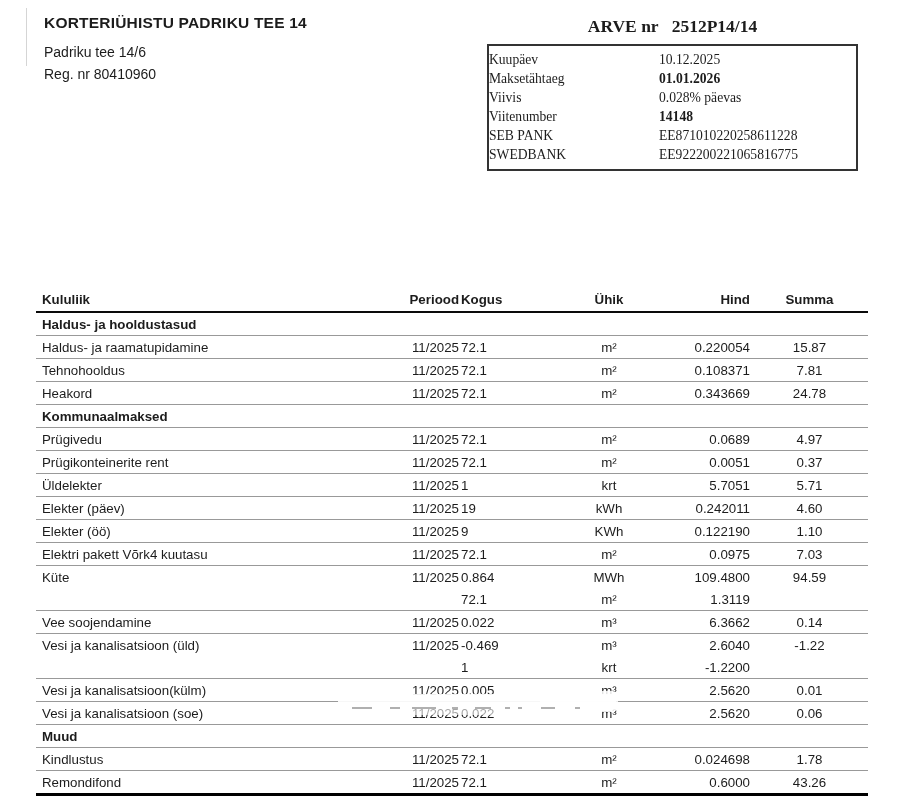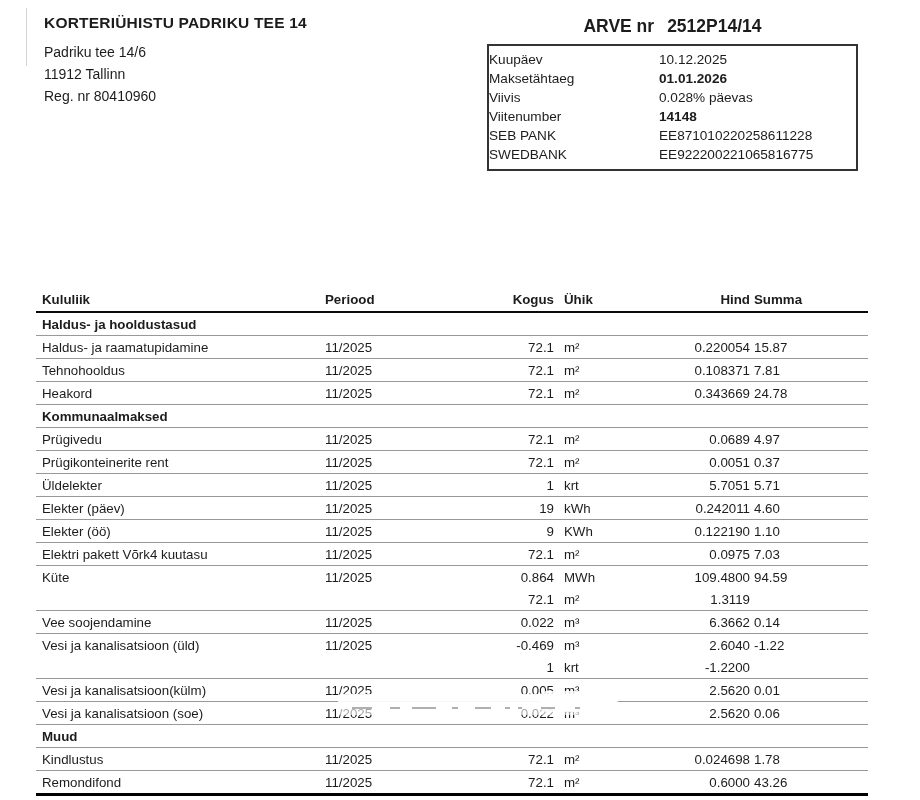--- a/index.html
+++ b/index.html
@@ -9,43 +9,43 @@
     color:#1c1c1c;position:relative;overflow:hidden;
   }
   .page{position:absolute;left:0;top:0;width:920px;height:800px;}
 
   
   .seller{position:absolute;left:44px;top:14px;}
   .seller-name{font-weight:bold;font-size:15.5px;letter-spacing:.2px;margin-bottom:9px;}
   .seller-line{font-size:14px;line-height:22px;}
 
   
-  .invoice{position:absolute;left:487px;top:16px;width:371px;}
+  .invoice{position:absolute;left:487px;top:16px;width:371px;font-family:Liberation Serif, serif;}
   .invoice-title{display:flex;justify-content:center;align-items:baseline;gap:13px;
     font-weight:bold;font-size:17.5px;margin-bottom:7px;}
   .invoice-box{border:2px solid #333;padding:4px 0 5px 0;}
   .invoice-row{display:flex;font-size:13.6px;line-height:19px;}
   .invoice-label{width:160px;text-align:left;flex:0 0 160px;}
   .invoice-value{padding-left:10px;}
   .bold{font-weight:bold;}
 
   
   .costs-table{position:absolute;left:36px;top:288px;width:832px;
     border-collapse:collapse;table-layout:fixed;font-size:13.3px;}
   .costs-table th{font-weight:bold;height:21px;vertical-align:middle;}
   .costs-table thead tr{border-bottom:2px solid #0a0a0a;}
   .costs-table tbody tr{border-bottom:1px solid #999;}
   .costs-table tbody tr.no-border{border-bottom:none;}
   .costs-table td{height:20px;vertical-align:middle;overflow:hidden;white-space:nowrap;}
   .c-name{text-align:left;padding-left:6px;}
-  .c-period{text-align:left;padding-left:4px;}
-  .c-qty{text-align:right;padding-right:4px;}
-  .c-unit{text-align:left;padding-left:6px;margin-left:8px;}
+  .c-period{text-align:right;padding-left:4px;}
+  .c-qty{text-align:left;padding-right:4px;}
+  .c-unit{text-align:center;padding-left:6px;margin-left:8px;}
   .c-price{text-align:right;padding-right:3px;margin-top:8px;}
-  .c-sum{text-align:left;padding-right:3px;}
+  .c-sum{text-align:center;padding-right:3px;}
   .section{font-weight:bold;}
   .costs-table tfoot tr{border-top:3px solid #000;border-bottom:none;}
   .costs-table tfoot td{height:25px;font-weight:bold;}
 
   
   .artifacts{position:absolute;left:0;top:0;width:920px;height:800px;pointer-events:none;}
   .smudge{position:absolute;background:rgba(255,255,255,.92);border-radius:3px;}
   .smudge-a{left:338px;top:694px;width:278px;height:15px;}
   .smudge-b{left:540px;top:691px;width:78px;height:21px;background:rgba(255,255,255,.85);border-radius:6px;}
   .smudge-c{left:338px;top:709px;width:252px;height:6px;background:rgba(255,255,255,.6);}
@@ -53,21 +53,20 @@
   .edge-line{position:absolute;left:26px;top:8px;width:1px;height:58px;background:#d5d5d5;}
 </style>
 </head>
 <body>
 
 <div class="page">
 
   <div class="seller">
     <div class="seller-name">KORTERIÜHISTU PADRIKU TEE 14</div>
     <div class="seller-line">Padriku tee 14/6</div>
-    <div class="seller-line">11912 Tallinn</div>
     <div class="seller-line">Reg. nr 80410960</div>
   </div>
 
   <div class="invoice">
     <div class="invoice-title">
       <span>ARVE nr</span>
       <span>2512P14/14</span>
     </div>
     <div class="invoice-box">
       <div class="invoice-row">

